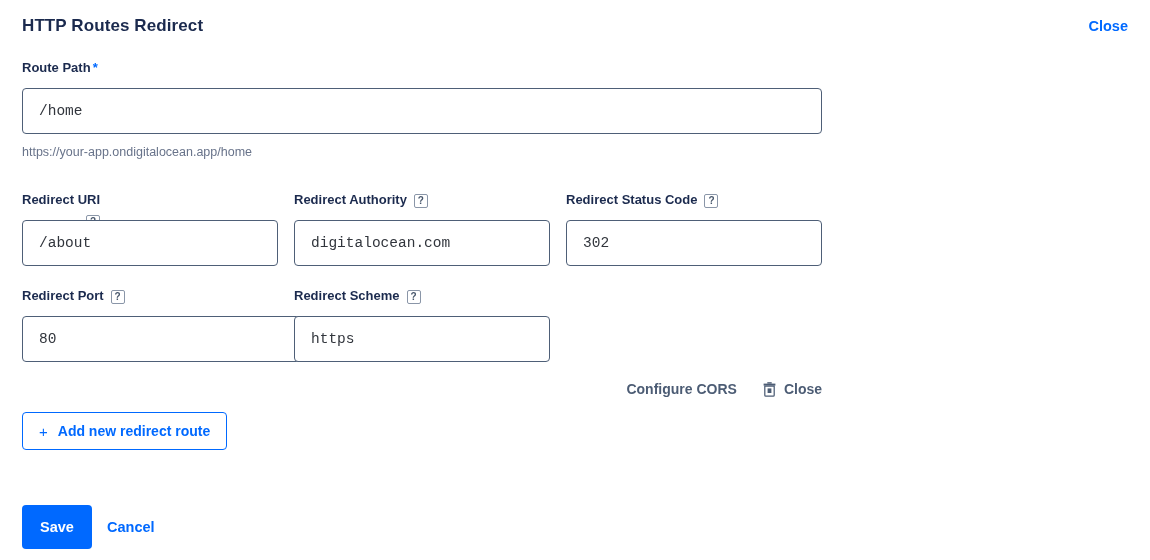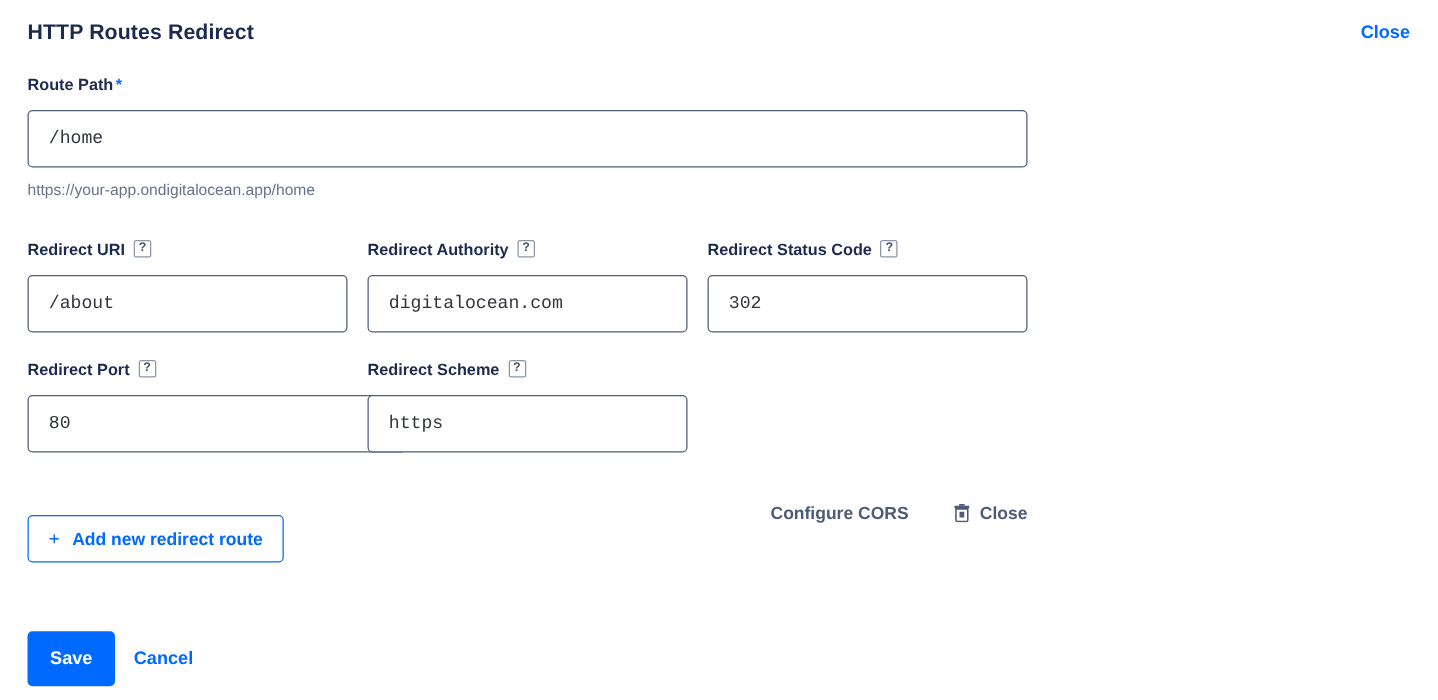--- a/index.html
+++ b/index.html
@@ -54,21 +54,21 @@
     text-decoration: none;
   }
 
   
   .field-label {
     font-size: 13px;
     font-weight: bold;
     color: #1b2a4e;
     line-height: 16px;
     display: flex;
-    align-items: flex-start;
+    align-items: flex-end;
     gap: 7px;
     white-space: nowrap;
   }
   .req-star {
     color: #0069ff;
     font-weight: bold;
     font-size: 13px;
     margin-left: -5px;
   }
   .help-badge {
@@ -110,41 +110,40 @@
 
   
   #route-path-label { position: absolute; left: 22px; top: 60px; }
   #route-path-input {
     position: absolute;
     left: 22px; top: 88px;
     width: 800px; height: 46px;
   }
   #route-path-helper { position: absolute; left: 22px; top: 144px; }
 
-  #redirect-uri-label      { position: absolute; left: 22px;  top: 192px; }
+  #redirect-uri-label      { position: absolute; left: 22px;  top: 192px; flex-direction: column; }
   #redirect-uri-input      { position: absolute; left: 22px;  top: 220px; width: 256px; height: 46px; }
   #redirect-authority-label{ position: absolute; left: 294px; top: 192px; }
   #redirect-authority-input{ position: absolute; left: 294px; top: 220px; width: 256px; height: 46px; }
   #redirect-status-label   { position: absolute; left: 566px; top: 192px; }
   #redirect-status-input   { position: absolute; left: 566px; top: 220px; width: 256px; height: 46px; }
 
   #redirect-port-label     { position: absolute; left: 22px;  top: 288px; }
   #redirect-port-input     { position: absolute; left: 22px;  top: 316px; width: 304px; height: 46px; }
   #redirect-scheme-label   { position: absolute; left: 294px; top: 288px; }
   #redirect-scheme-input   { position: absolute; left: 294px; top: 316px; width: 256px; height: 46px; }
 
   
   .row-actions {
     position: absolute;
     right: 328px;
     top: 381px;
     display: flex;
     align-items: flex-start;
-    gap: 36px;
-    margin-top: 21px;
+    gap: 26px;
   }
   .action-link {
     font-size: 14px;
     font-weight: bold;
     color: #4c5c74;
     cursor: pointer;
     display: flex;
     align-items: center;
     gap: 8px;
     white-space: nowrap;

